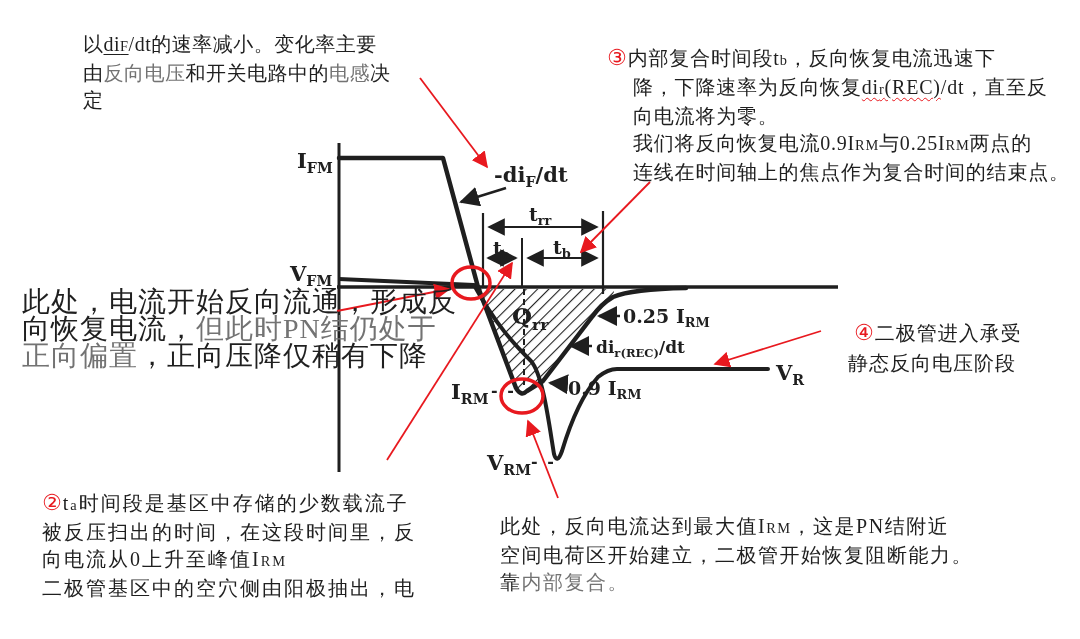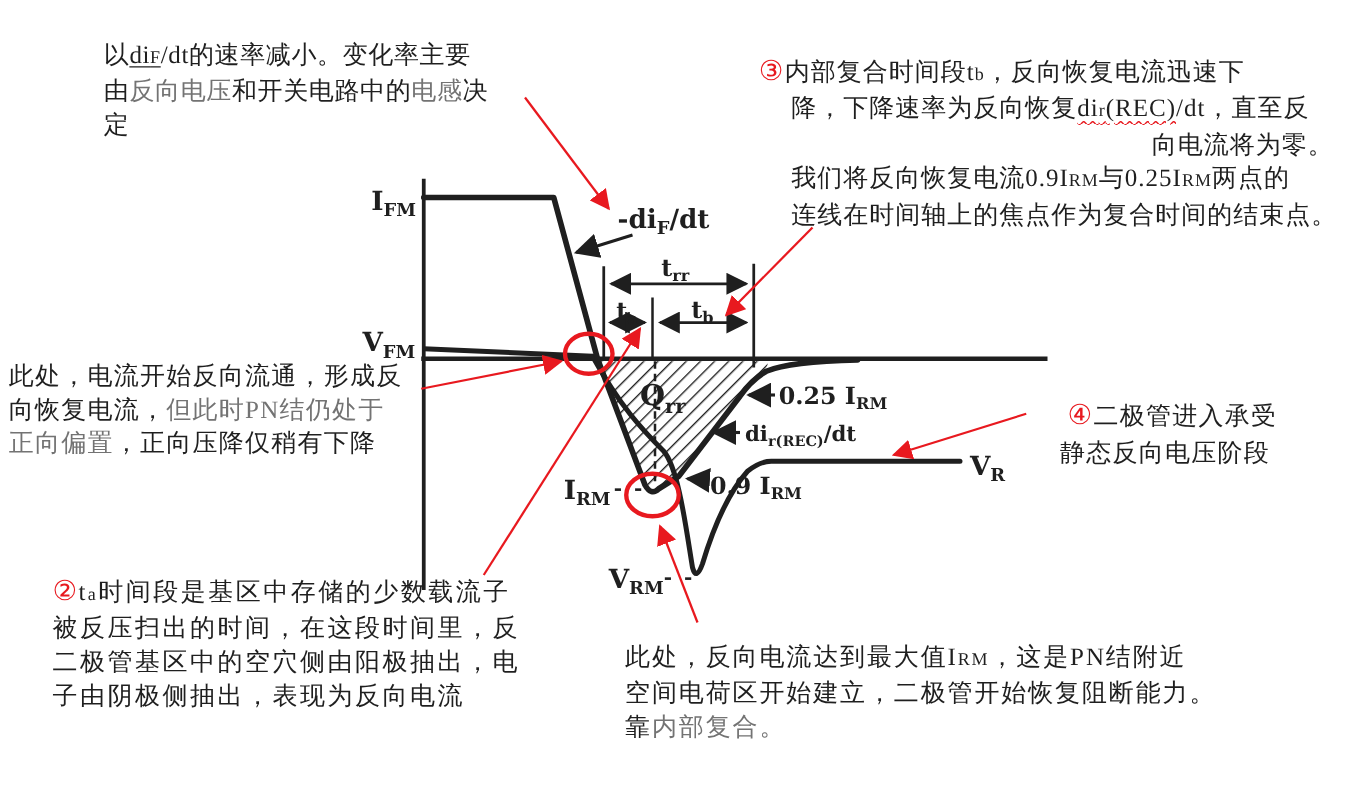--- a/index.html
+++ b/index.html
@@ -94,34 +94,34 @@
 
   <div id="notes-layer">
       <div class="note" style="left: 83px; top: 31px; width: 360px; font-size: 20px; line-height: 27px; letter-spacing: 0.5px;">
         <div class="tline"><span>以</span><span class="u">di</span><span class="sm u">F</span><span>/dt的速率减小。变化率主要</span></div>
         <div class="tline"><span>由</span><span class="red">反向电压</span><span>和开关电路中的</span><span class="red">电感</span><span>决</span></div>
         <div class="tline"><span>定</span></div>
       </div>
       <div class="note" style="left: 607px; top: 44px; width: 460px; font-size: 20px; line-height: 27px; letter-spacing: 0.8px;">
         <div class="tline"><span class="num">③</span><span>内部复合时间段t</span><span class="sm">b</span><span>，反向恢复电流迅速下</span></div>
         <div class="tline" style="margin-left: 26px;"><span>降，下降速率为反向恢复</span><span class="uw">di</span><span class="sm uw">r</span><span class="uw">(REC)</span><span>/dt，直至反</span></div>
-        <div class="tline" style="margin-left: 26px; text-align: right;"><span>向电流将为零。</span></div>
+        <div class="tline" style="margin-left: 26px;"><span>向电流将为零。</span></div>
         <div class="tline" style="margin-left: 26px;"><span>我们将反向恢复电流0.9I</span><span class="sm">RM</span><span>与0.25I</span><span class="sm">RM</span><span>两点的</span></div>
         <div class="tline" style="margin-left: 26px; text-align: right;"><span>连线在时间轴上的焦点作为复合时间的结束点。</span></div>
       </div>
-      <div class="note" style="left: 7px; top: 288px; width: 345px; font-size: 20px; line-height: 27px; letter-spacing: 1px;">
+      <div class="note" style="left: 22px; top: 288px; width: 345px; font-size: 28px; line-height: 27px; letter-spacing: 1px;">
         <div class="tline"><span>此处，电流开始反向流通，形成反</span></div>
         <div class="tline"><span>向恢复电流，</span><span class="red">但此时PN结仍处于</span></div>
         <div class="tline"><span class="red">正向偏置</span><span>，正向压降仅稍有下降</span></div>
       </div>
-      <div class="note" style="left: 42px; top: 460px; width: 430px; font-size: 20px; line-height: 27px; letter-spacing: 2px;">
+      <div class="note" style="left: 42px; top: 489px; width: 430px; font-size: 20px; line-height: 27px; letter-spacing: 2px;">
         <div class="tline"><span class="num">②</span><span>t</span><span class="sm">a</span><span>时间段是基区中存储的少数载流子</span></div>
         <div class="tline"><span>被反压扫出的时间，在这段时间里，反</span></div>
+        <div class="tline"><span>向电流从0上升至峰值I</span><span class="sm">RM</span></div>
         <div class="tline"><span>二极管基区中的空穴侧由阳极抽出，电</span></div>
-        <div class="tline"><span>子由阴极侧抽出，表现为反向电流</span></div>
       </div>
       <div class="note" style="left: 500px; top: 497px; width: 505px; font-size: 20px; line-height: 27px; letter-spacing: 1.5px; margin-top: 16px;">
         <div class="tline"><span>此处，反向电流达到最大值I</span><span class="sm">RM</span><span>，这是PN结附近</span></div>
         <div class="tline"><span>空间电荷区开始建立，二极管开始恢复阻断能力。</span></div>
         <div class="tline"><span>靠</span><span class="red">内部复合。</span></div>
       </div>
       <div class="note" style="left: 848px; top: 318px; width: 230px; font-size: 20px; line-height: 30px; letter-spacing: 1px;">
         <div class="tline" style="margin-left: 6px;"><span class="num">④</span><span>二极管进入承受</span></div>
         <div class="tline"><span>静态反向电压阶段</span></div>
       </div>

